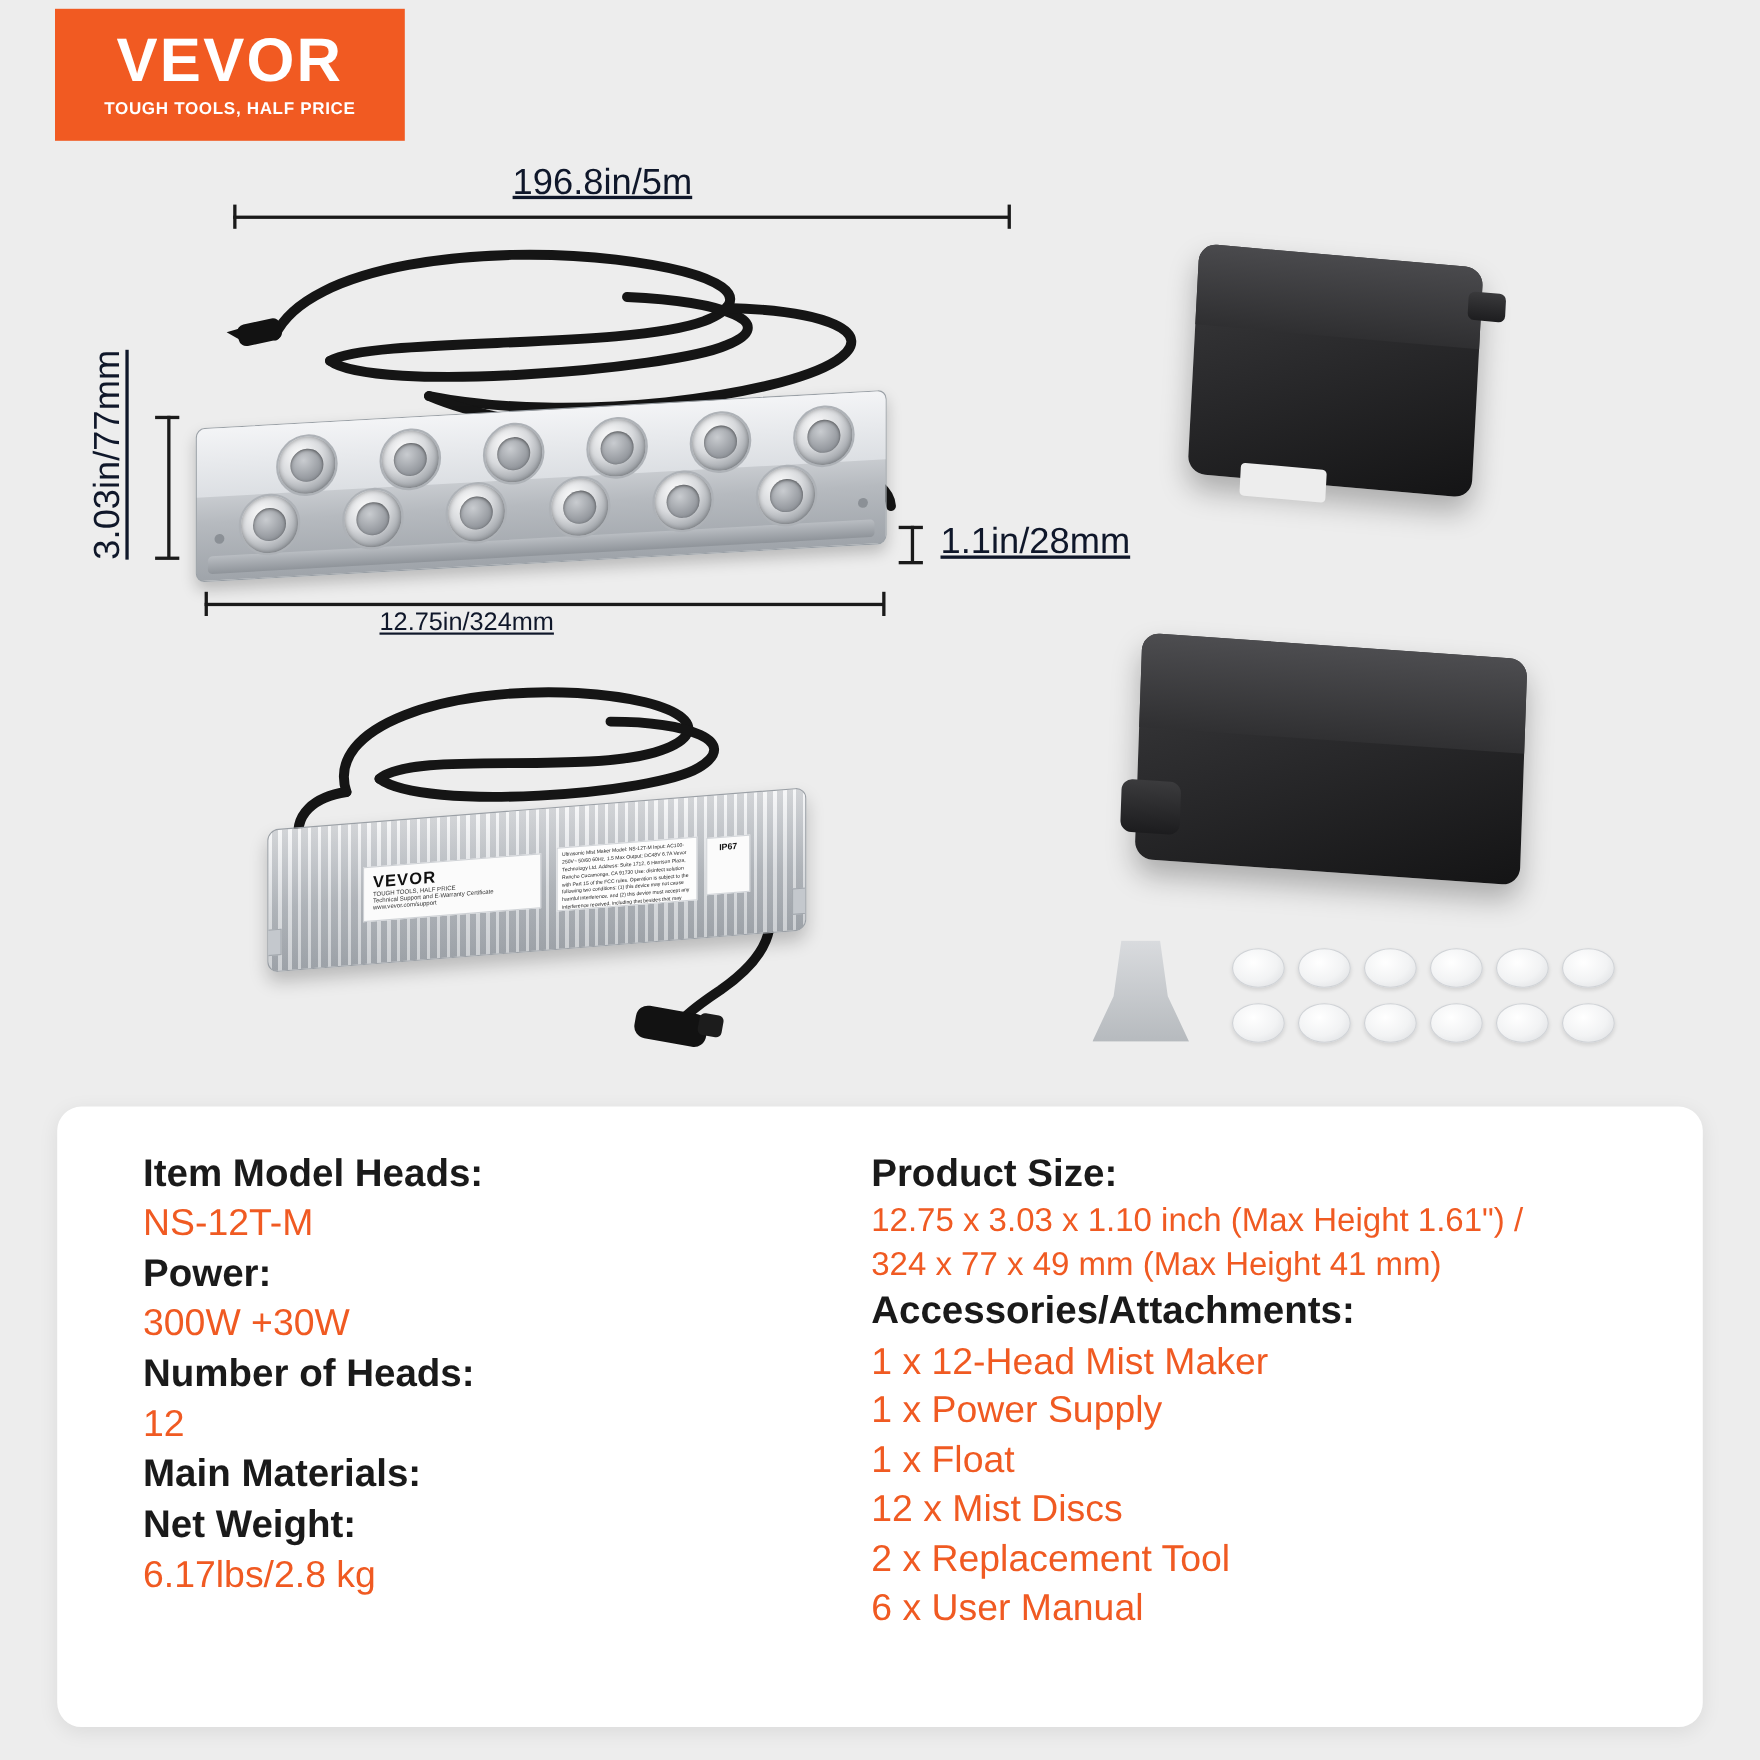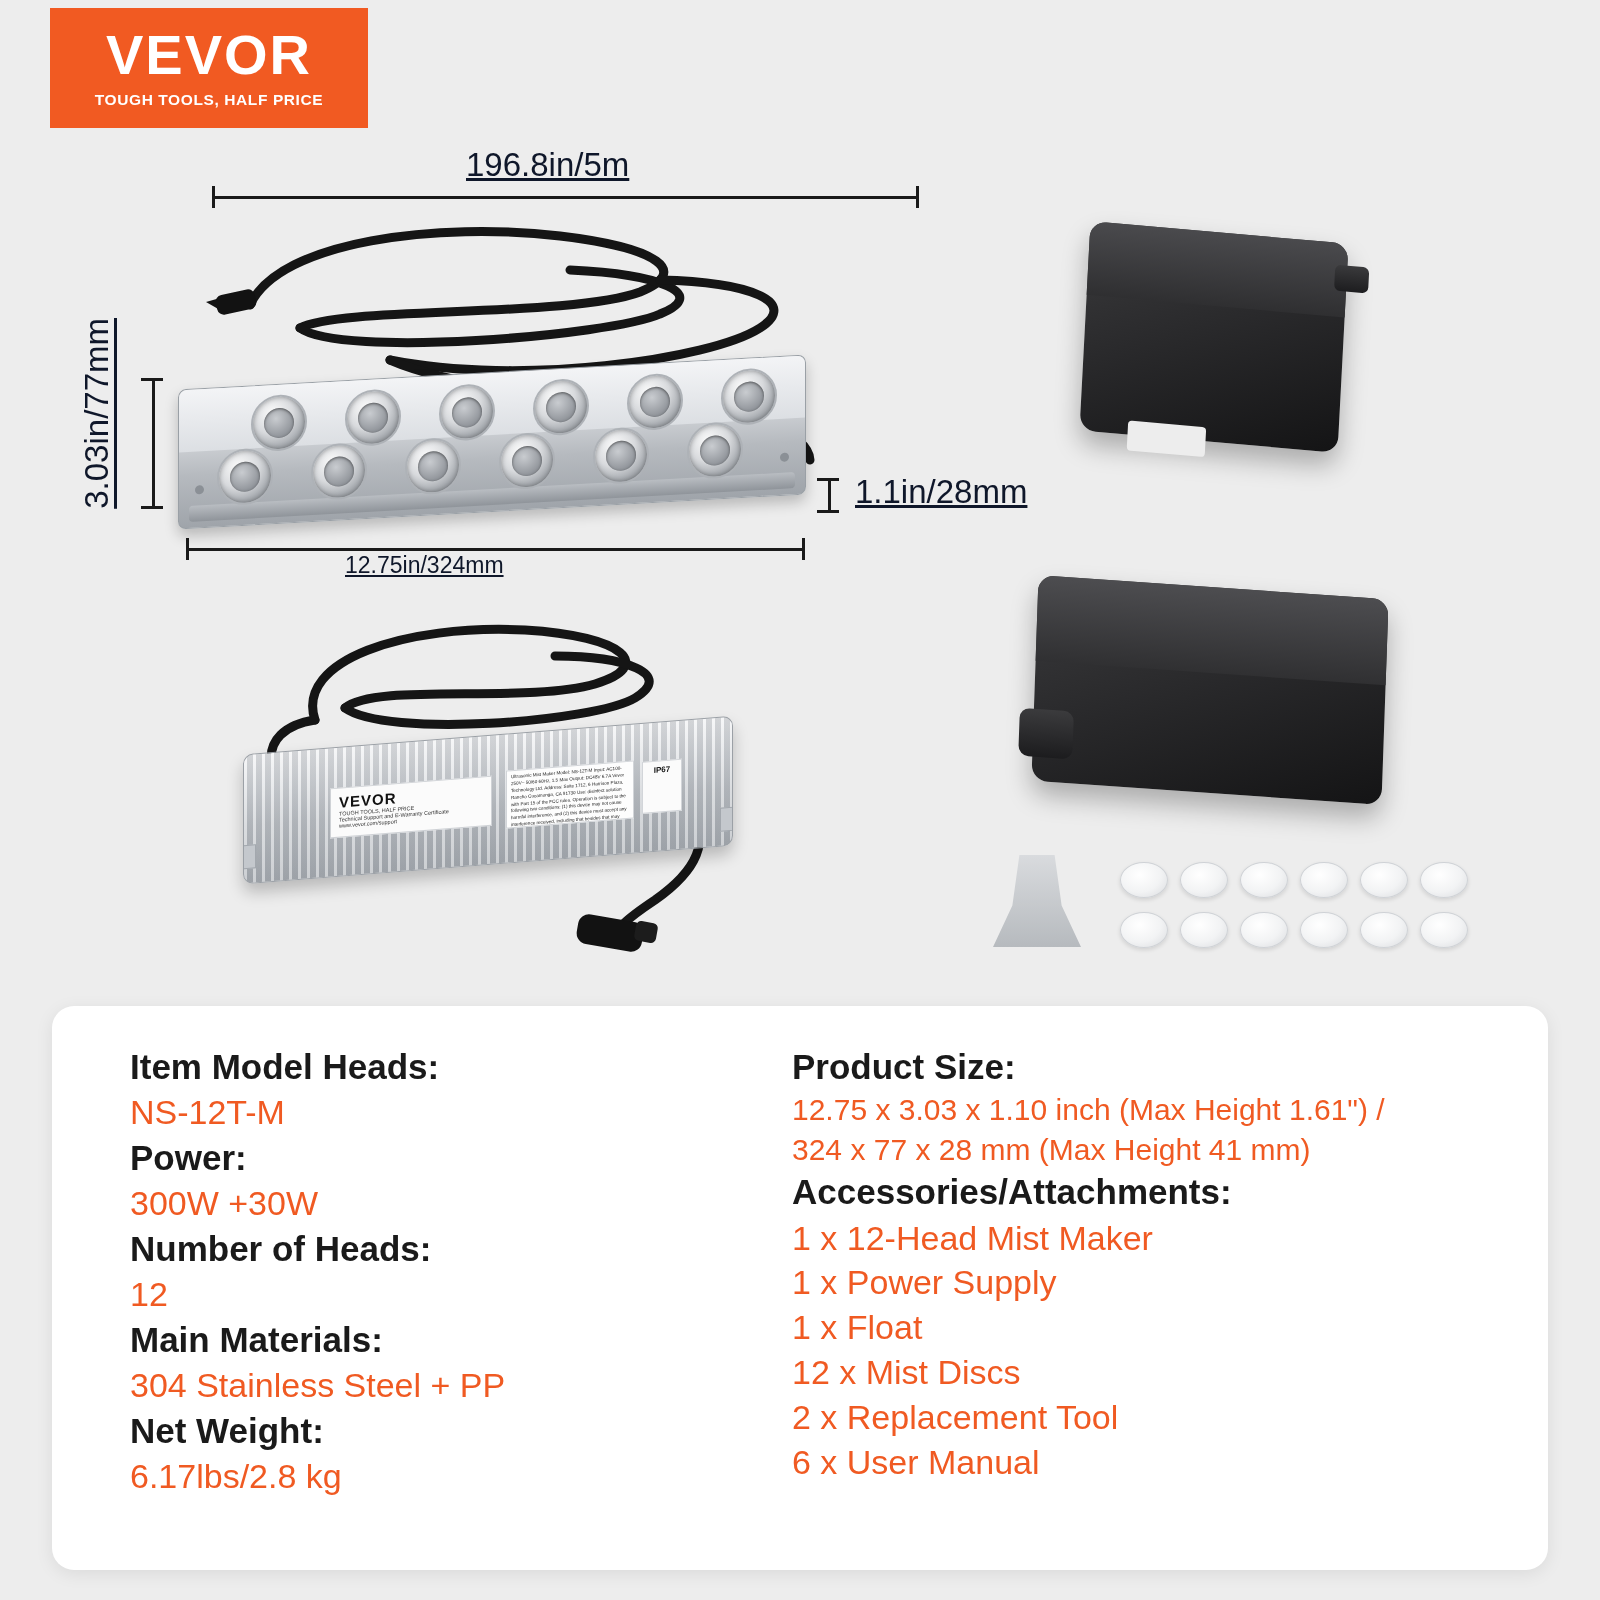--- a/index.html
+++ b/index.html
@@ -314,29 +314,28 @@
 <div class="card">
 
   <div class="col col-l">
     <div class="k">Item Model Heads:</div>
     <div class="v">NS-12T-M</div>
     <div class="k">Power:</div>
     <div class="v">300W +30W</div>
     <div class="k">Number of Heads:</div>
     <div class="v">12</div>
     <div class="k">Main Materials:</div>
-    <div class="v">304 Stainless Steel + PP</div>
     <div class="k">Net Weight:</div>
     <div class="v">6.17lbs/2.8 kg</div>
   </div>
 
   <div class="col col-r">
     <div class="k">Product Size:</div>
     <div class="v small">12.75 x 3.03 x 1.10 inch (Max Height 1.61") /</div>
-    <div class="v small">324 x 77 x 28 mm (Max Height 41 mm)</div>
+    <div class="v small">324 x 77 x 49 mm (Max Height 41 mm)</div>
     <div class="k">Accessories/Attachments:</div>
     <div class="v">1 x 12-Head Mist Maker</div>
     <div class="v">1 x Power Supply</div>
     <div class="v">1 x Float</div>
     <div class="v">12 x Mist Discs</div>
     <div class="v">2 x Replacement Tool</div>
     <div class="v">6 x User Manual</div>
   </div>
 
 </div>

